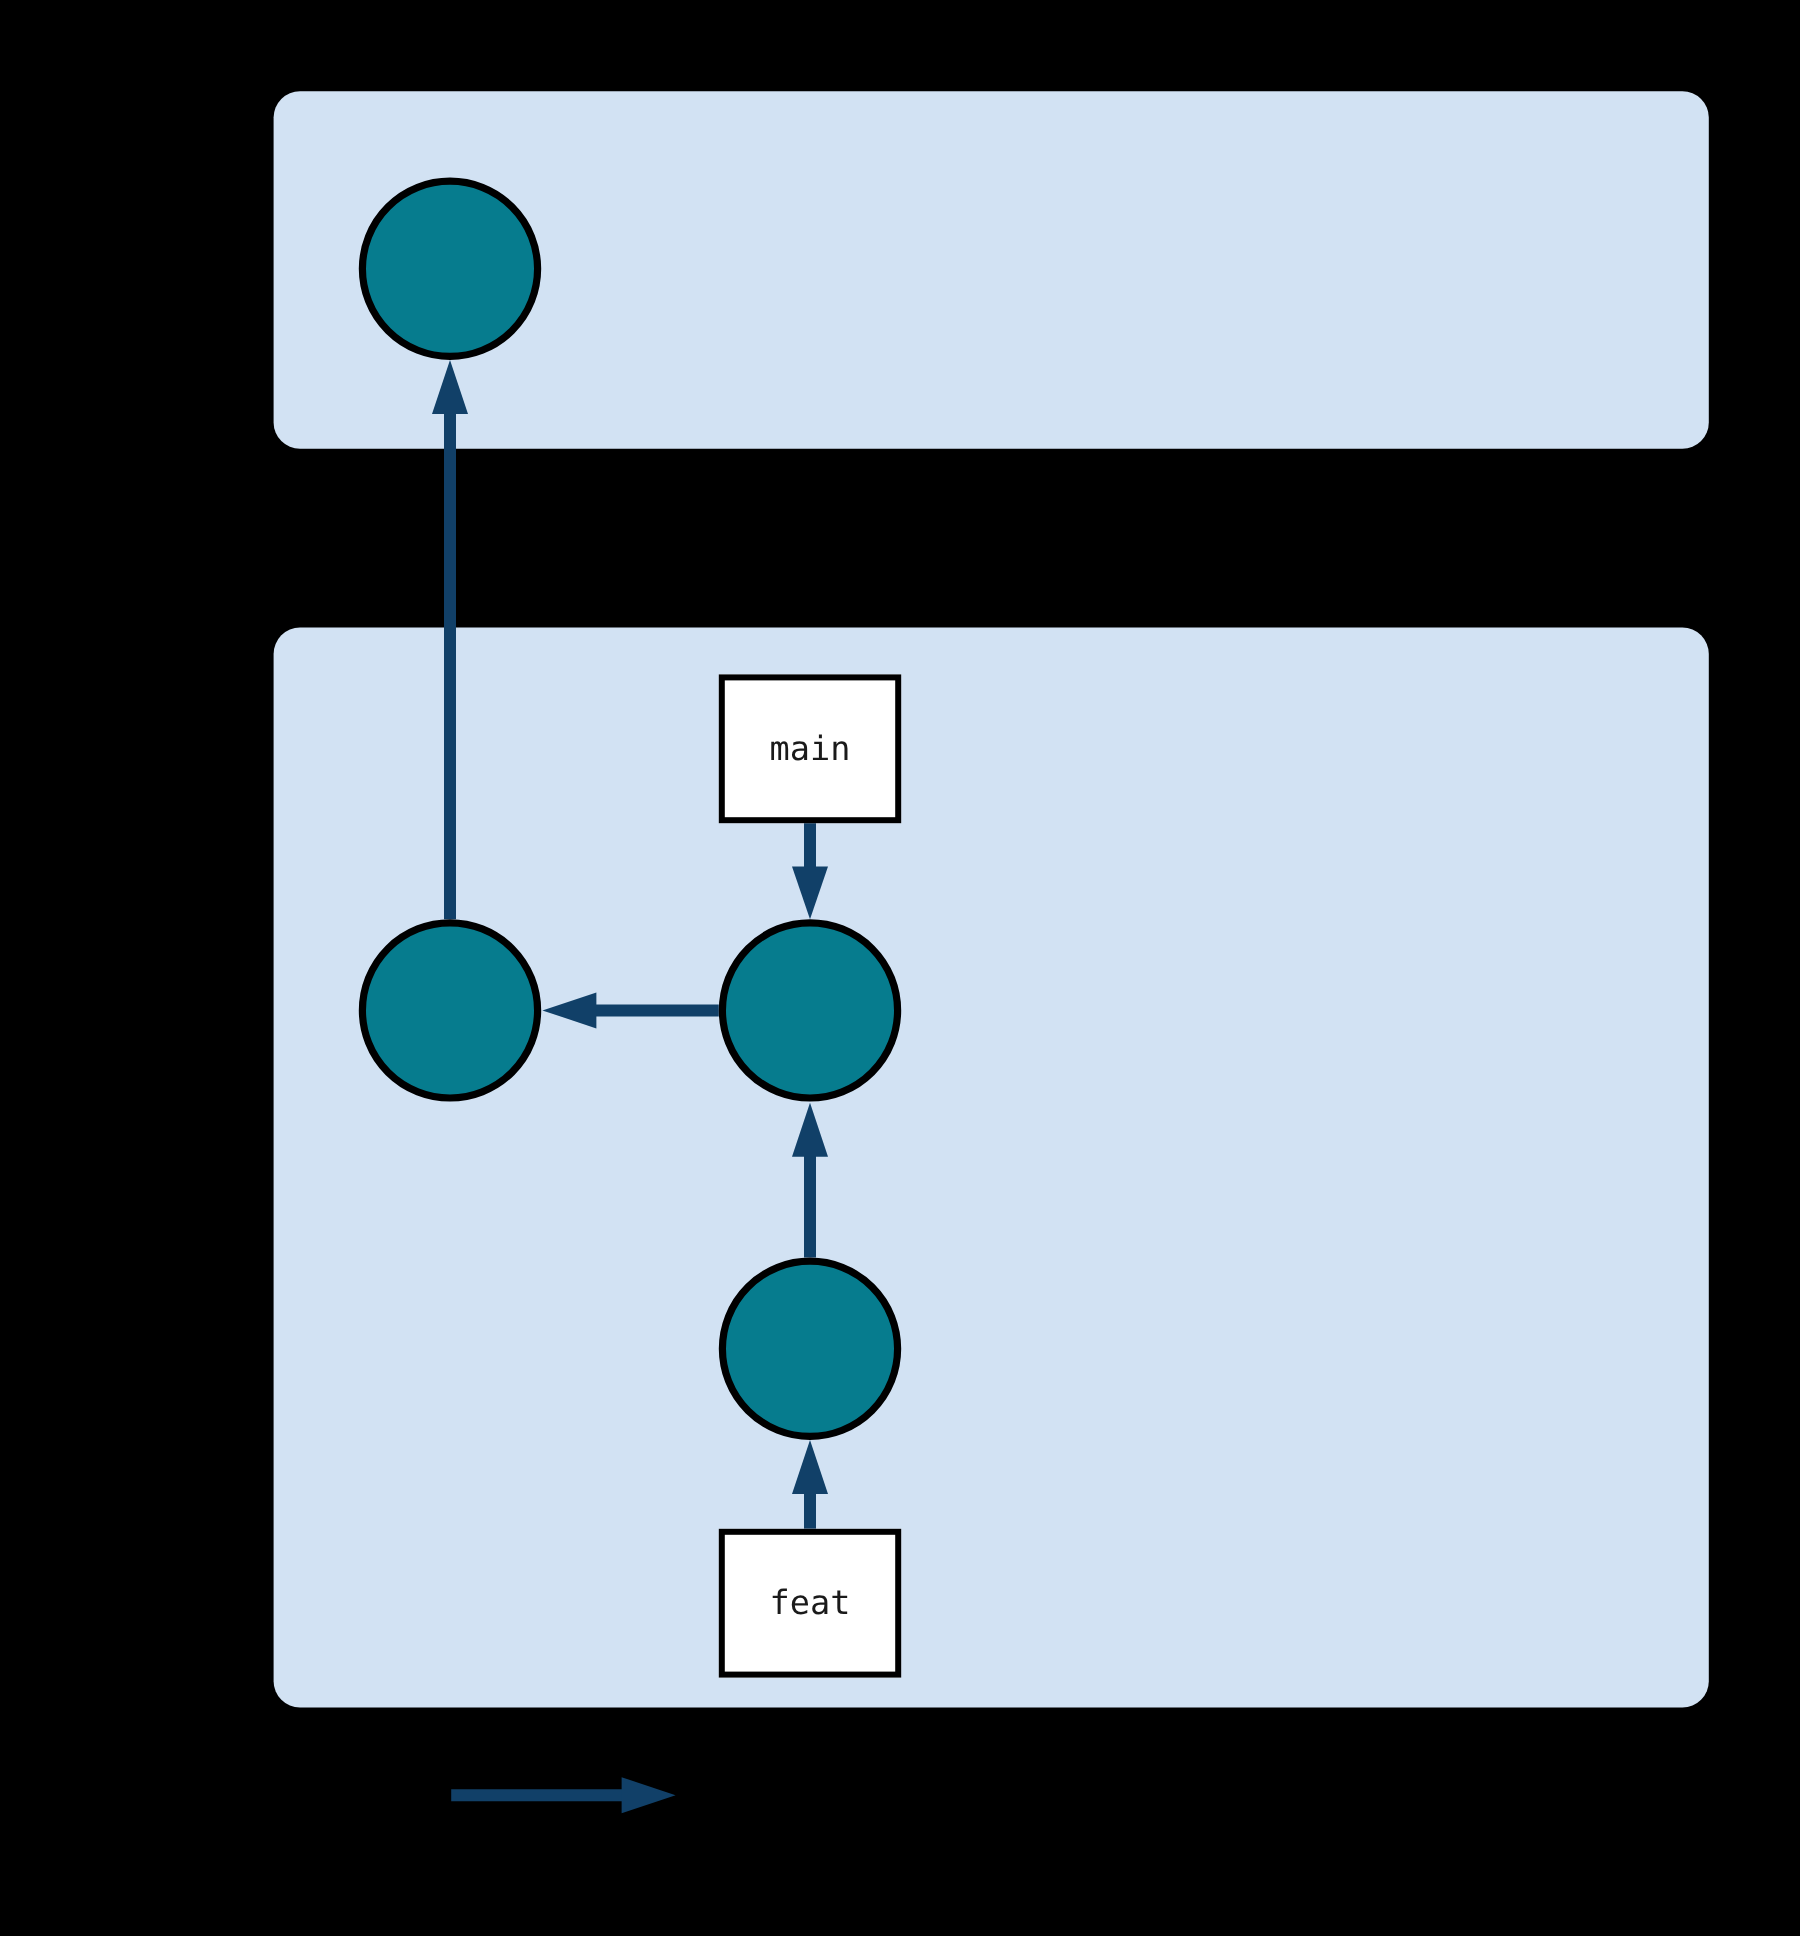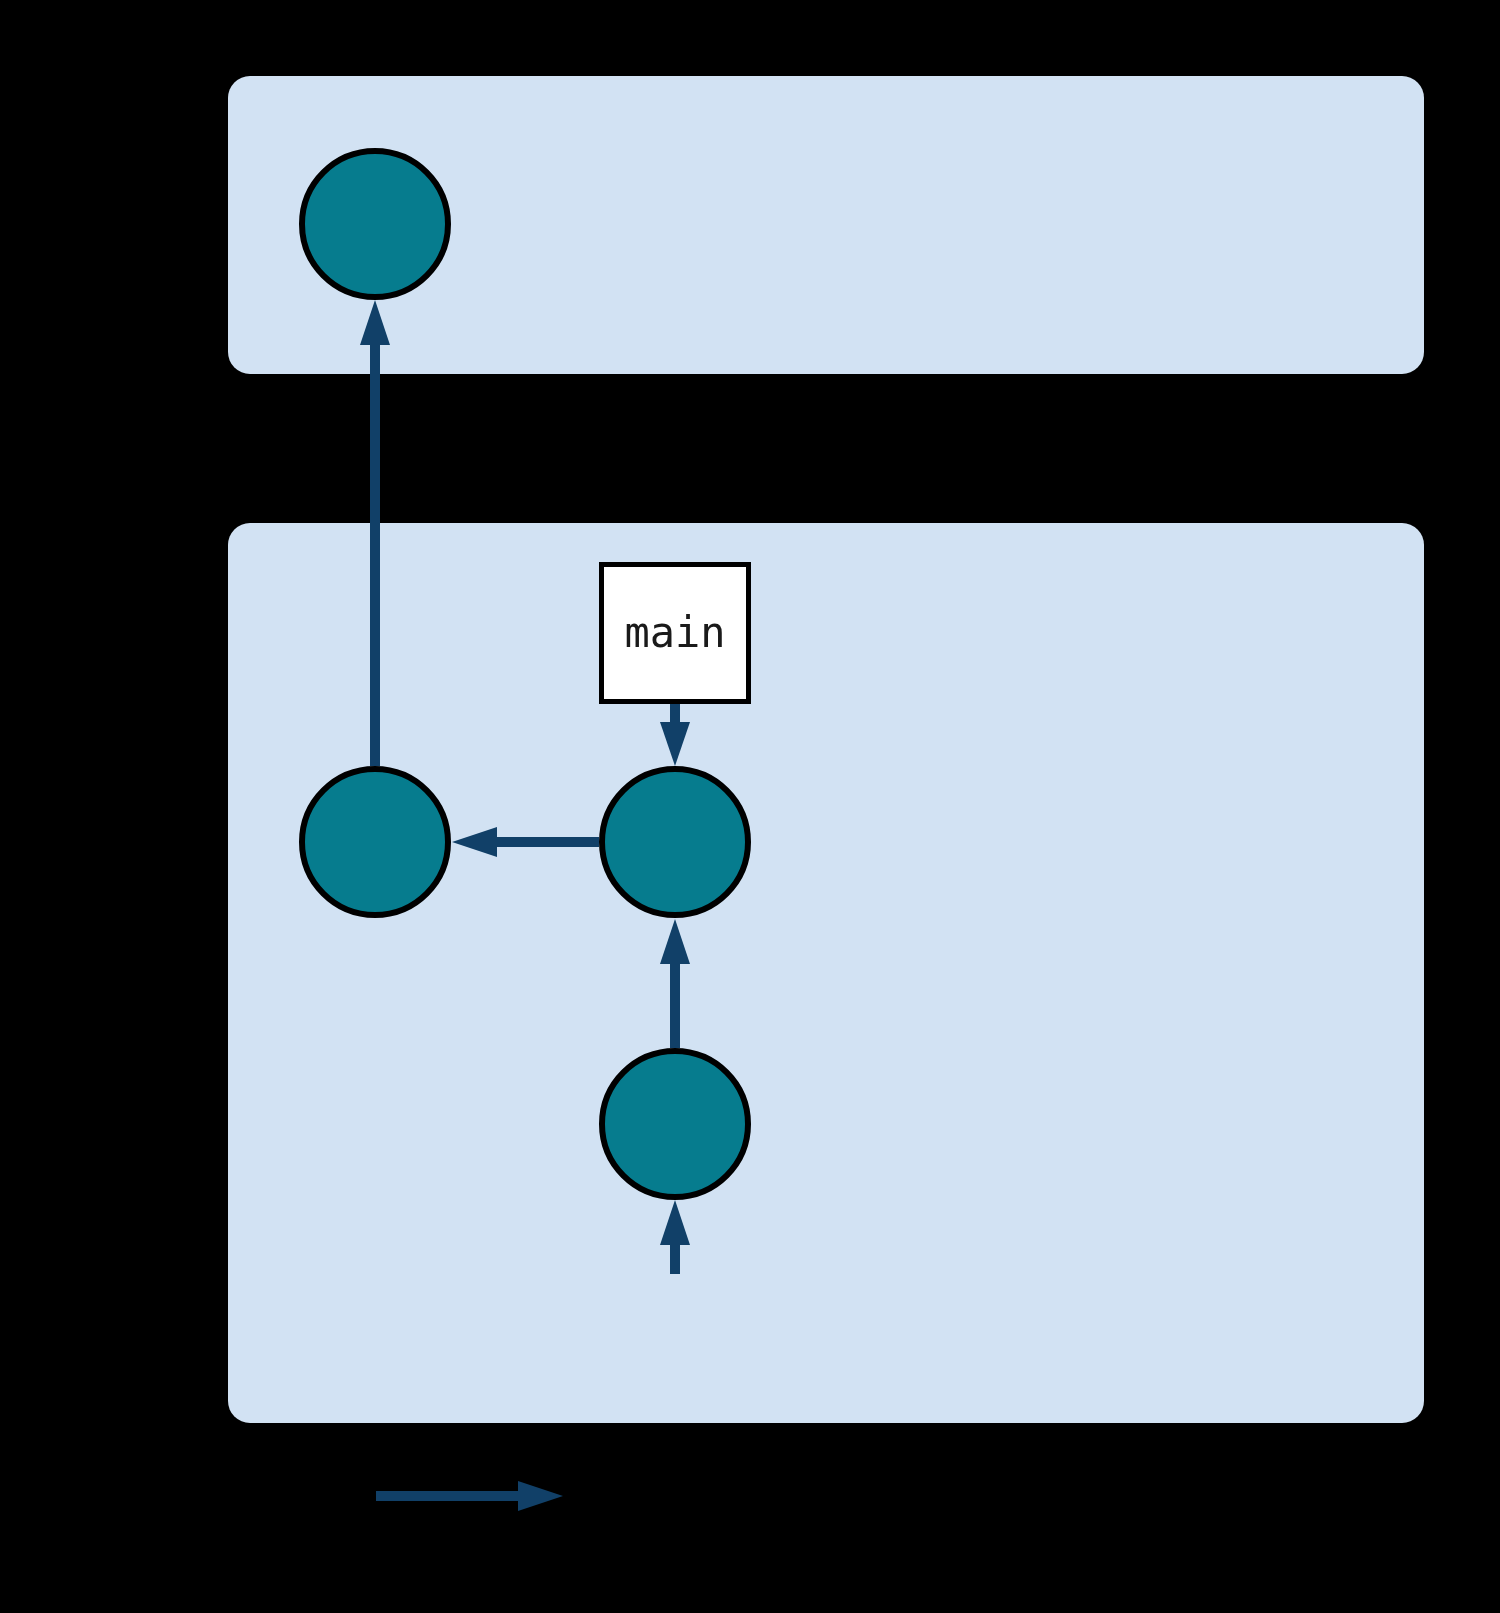--- a/index.html
+++ b/index.html
@@ -55,28 +55,28 @@
   .commit {
     fill: var(--color-commit_fill);
     stroke: var(--color-commit_stroke);
     stroke-width: 6;
   }
 
   .branch-label {
     position: absolute;
     box-sizing: border-box;
     width: 152px;
-    height: 142px;
+    height: 124px;
     background: var(--color-label_bg);
     border: 5px solid var(--color-label_border);
     color: var(--color-label_text);
     display: flex;
     align-items: center;
     justify-content: center;
-    font-size: 42px;
+    font-size: 28px;
     line-height: 1;
     z-index: 3;
   }
   .label-main { left: 599px; top: 562px; }
   .label-feat { left: 599px; top: 1274px; }
 </style>
 </head>
 <body>
 
 <div class="canvas">
@@ -117,14 +117,15 @@
     </g>
 
     <circle class="commit" cx="375" cy="224" r="73"></circle>
     <circle class="commit" cx="375" cy="842" r="73"></circle>
     <circle class="commit" cx="675" cy="842" r="73"></circle>
     <circle class="commit" cx="675" cy="1124" r="73"></circle>
   </svg>
 
   <div class="branch-label label-main">main</div>
 
+  <div class="branch-label label-feat">feat</div>
 
 </div>
 
 </body></html>

